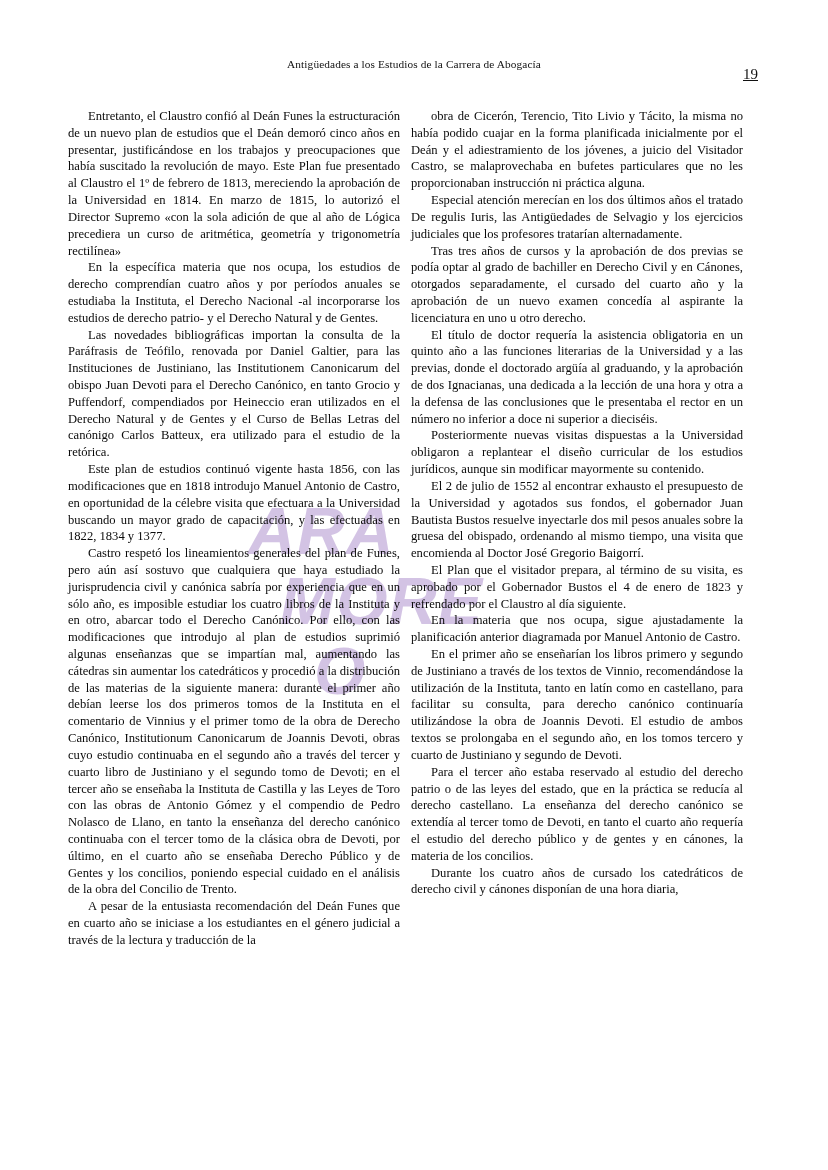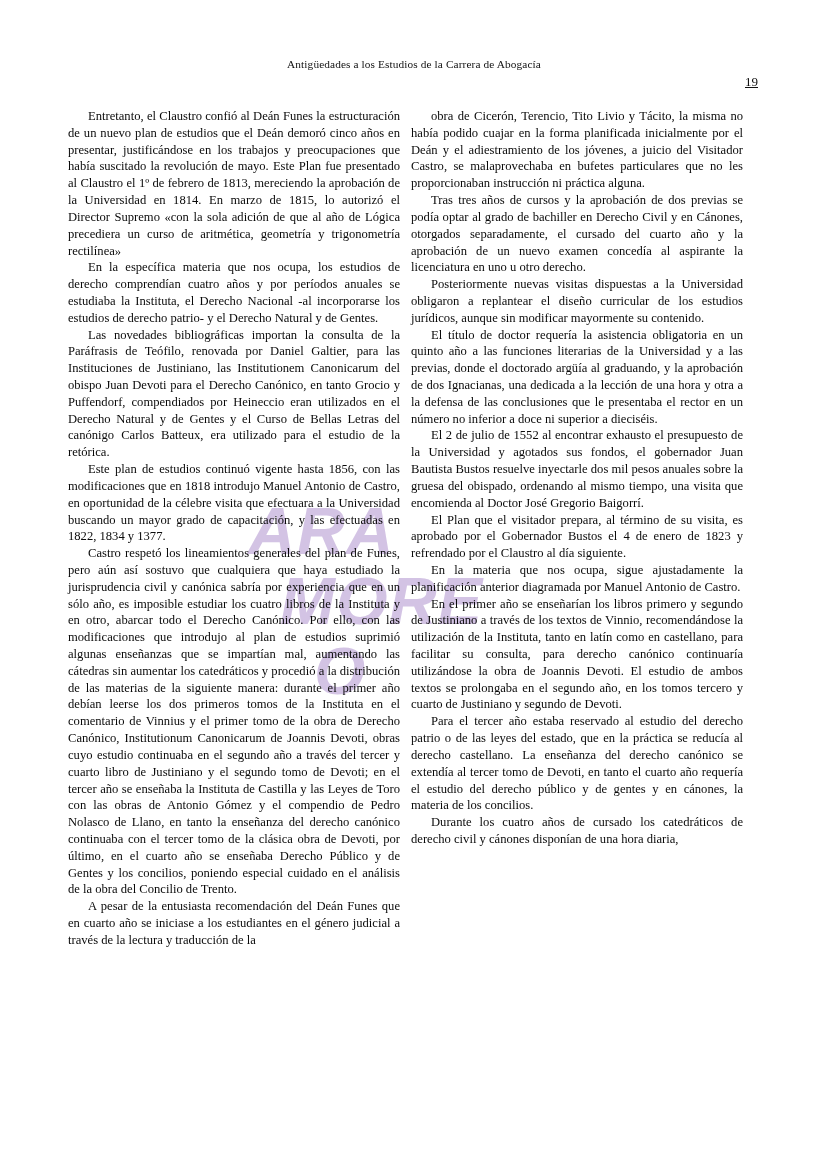--- a/index.html
+++ b/index.html
@@ -36,22 +36,22 @@
   }
   .header-title {
     font-size: 11.3px;
     letter-spacing: 0.01em;
     color: #111;
     white-space: nowrap;
   }
   .page-number {
     position: absolute;
     right: 0;
-    top: 16px;
-    font-size: 13px;
+    top: 8px;
+    font-size: 15px;
     color: #111;
     text-decoration: underline;
   }
 
   
   .watermark {
     position: absolute;
     left: 236px;
     top: 498px;
     width: 420px;
@@ -126,23 +126,24 @@
       <p class="para">Entretanto, el Claustro confió al Deán Funes la estructuración de un nuevo plan de estudios que el Deán demoró cinco años en presentar, justificándose en los trabajos y preocupaciones que había suscitado la revolución de mayo. Este Plan fue presentado al Claustro el 1º de febrero de 1813, mereciendo la aprobación de la Universidad en 1814. En marzo de 1815, lo autorizó el Director Supremo «con la sola adición de que al año de Lógica precediera un curso de aritmética, geometría y trigonometría rectilínea»</p>
       <p class="para">En la específica materia que nos ocupa, los estudios de derecho comprendían cuatro años y por períodos anuales se estudiaba la Instituta, el Derecho Nacional -al incorporarse los estudios de derecho patrio- y el Derecho Natural y de Gentes.</p>
       <p class="para">Las novedades bibliográficas importan la consulta de la Paráfrasis de Teófilo, renovada por Daniel Galtier, para las Instituciones de Justiniano, las Institutionem Canonicarum del obispo Juan Devoti para el Derecho Canónico, en tanto Grocio y Puffendorf, compendiados por Heineccio eran utilizados en el Derecho Natural y de Gentes y el Curso de Bellas Letras del canónigo Carlos Batteux, era utilizado para el estudio de la retórica.</p>
       <p class="para">Este plan de estudios continuó vigente hasta 1856, con las modificaciones que en 1818 introdujo Manuel Antonio de Castro, en oportunidad de la célebre visita que efectuara a la Universidad buscando un mayor grado de capacitación, y las efectuadas en 1822, 1834 y 1377.</p>
       <p class="para">Castro respetó los lineamientos generales del plan de Funes, pero aún así sostuvo que cualquiera que haya estudiado la jurisprudencia civil y canónica sabría por experiencia que en un sólo año, es imposible estudiar los cuatro libros de la Instituta y en otro, abarcar todo el Derecho Canónico. Por ello, con las modificaciones que introdujo al plan de estudios suprimió algunas enseñanzas que se impartían mal, aumentando las cátedras sin aumentar los catedráticos y procedió a la distribución de las materias de la siguiente manera: durante el primer año debían leerse los dos primeros tomos de la Instituta en el comentario de Vinnius y el primer tomo de la obra de Derecho Canónico, Institutionum Canonicarum de Joannis Devoti, obras cuyo estudio continuaba en el segundo año a través del tercer y cuarto libro de Justiniano y el segundo tomo de Devoti; en el tercer año se enseñaba la Instituta de Castilla y las Leyes de Toro con las obras de Antonio Gómez y el compendio de Pedro Nolasco de Llano, en tanto la enseñanza del derecho canónico continuaba con el tercer tomo de la clásica obra de Devoti, por último, en el cuarto año se enseñaba Derecho Público y de Gentes y los concilios, poniendo especial cuidado en el análisis de la obra del Concilio de Trento.</p>
       <p class="para">A pesar de la entusiasta recomendación del Deán Funes que en cuarto año se iniciase a los estudiantes en el género judicial a través de la lectura y traducción de la</p>
     </div>
 
     <div class="col">
       <p class="para">obra de Cicerón, Terencio, Tito Livio y Tácito, la misma no había podido cuajar en la forma planificada inicialmente por el Deán y el adiestramiento de los jóvenes, a juicio del Visitador Castro, se malaprovechaba en bufetes particulares que no les proporcionaban instrucción ni práctica alguna.</p>
+      <p class="para">Especial atención merecían en los dos últimos años el tratado De regulis Iuris, las Antigüedades de Selvagio y los ejercicios judiciales que los profesores tratarían alternadamente.</p>
       <p class="para">Tras tres años de cursos y la aprobación de dos previas se podía optar al grado de bachiller en Derecho Civil y en Cánones, otorgados separadamente, el cursado del cuarto año y la aprobación de un nuevo examen concedía al aspirante la licenciatura en uno u otro derecho.</p>
+      <p class="para">El título de doctor requería la asistencia obligatoria en un quinto año a las funciones literarias de la Universidad y a las previas, donde el doctorado argüía al graduando, y la aprobación de dos Ignacianas, una dedicada a la lección de una hora y otra a la defensa de las conclusiones que le presentaba el rector en un número no inferior a doce ni superior a dieciséis.</p>
       <p class="para">Posteriormente nuevas visitas dispuestas a la Universidad obligaron a replantear el diseño curricular de los estudios jurídicos, aunque sin modificar mayormente su contenido.</p>
-      <p class="para">El título de doctor requería la asistencia obligatoria en un quinto año a las funciones literarias de la Universidad y a las previas, donde el doctorado argüía al graduando, y la aprobación de dos Ignacianas, una dedicada a la lección de una hora y otra a la defensa de las conclusiones que le presentaba el rector en un número no inferior a doce ni superior a dieciséis.</p>
       <p class="para">El 2 de julio de 1552 al encontrar exhausto el presupuesto de la Universidad y agotados sus fondos, el gobernador Juan Bautista Bustos resuelve inyectarle dos mil pesos anuales sobre la gruesa del obispado, ordenando al mismo tiempo, una visita que encomienda al Doctor José Gregorio Baigorrí.</p>
       <p class="para">El Plan que el visitador prepara, al término de su visita, es aprobado por el Gobernador Bustos el 4 de enero de 1823 y refrendado por el Claustro al día siguiente.</p>
       <p class="para gap-before">En la materia que nos ocupa, sigue ajustadamente la planificación anterior diagramada por Manuel Antonio de Castro.</p>
       <p class="para">En el primer año se enseñarían los libros primero y segundo de Justiniano a través de los textos de Vinnio, recomendándose la utilización de la Instituta, tanto en latín como en castellano, para facilitar su consulta, para derecho canónico continuaría utilizándose la obra de Joannis Devoti. El estudio de ambos textos se prolongaba en el segundo año, en los tomos tercero y cuarto de Justiniano y segundo de Devoti.</p>
       <p class="para">Para el tercer año estaba reservado al estudio del derecho patrio o de las leyes del estado, que en la práctica se reducía al derecho castellano. La enseñanza del derecho canónico se extendía al tercer tomo de Devoti, en tanto el cuarto año requería el estudio del derecho público y de gentes y en cánones, la materia de los concilios.</p>
       <p class="para">Durante los cuatro años de cursado los catedráticos de derecho civil y cánones disponían de una hora diaria,</p>
     </div>
 
   </div>
 </div>

